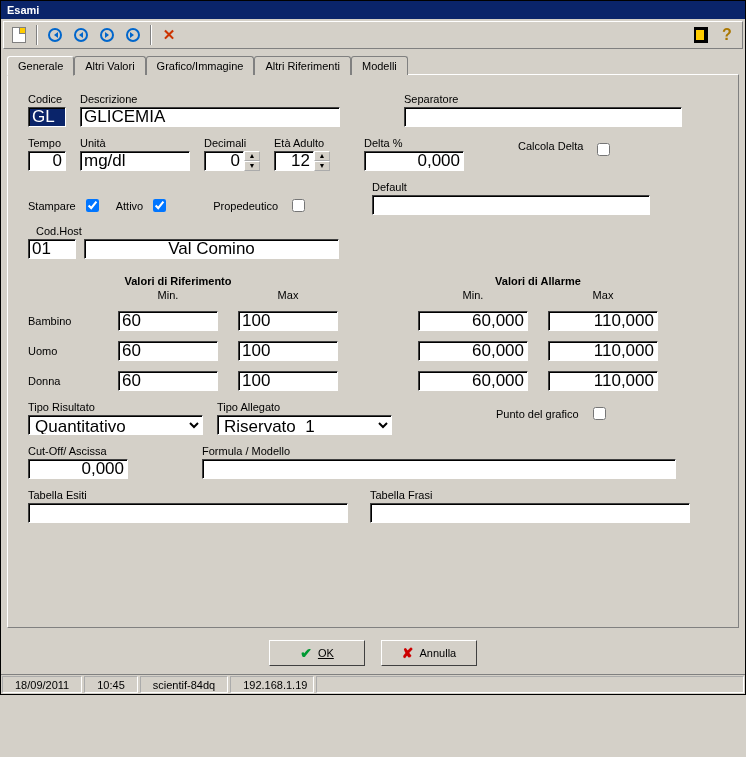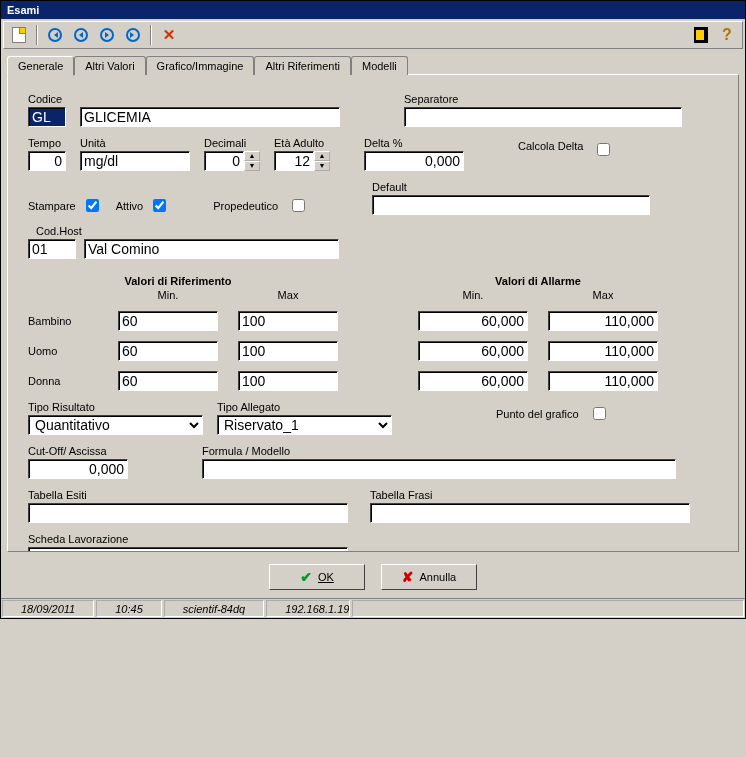--- a/index.html
+++ b/index.html
@@ -5,21 +5,21 @@
 * { box-sizing: border-box; }
 body {
   margin: 0;
   font-family: Tahoma, Arial, sans-serif;
   font-size: 11px;
   background: #d4d0c8;
   color: #000;
 }
 .window {
   width: 746px;
-  height: 619px;
+  height: 695px;
   display: flex;
   flex-direction: column;
   background: #d4d0c8;
   border: 1px solid #000;
 }
 .titlebar {
   background: #0a246a;
   color: #fff;
   font-weight: bold;
   padding: 2px 6px;
@@ -101,21 +101,21 @@
   background:#fff;
   border:1px solid #808080;
   border-top-color:#404040;
   border-left-color:#404040;
   border-right-color:#fff;
   border-bottom-color:#fff;
   box-shadow: inset 1px 1px 0 #000;
   height:20px;
   padding:2px 3px;
 }
-input.sunken, select.sunken { font-family:inherit; font-size:14px; }
+input.sunken, select.sunken { font-family:inherit; font-size:17px; }
 .hl { background:#0a246a; color:#fff; }
 .spin { display:flex; }
 .spin .btns { display:flex; flex-direction:column; }
 .spin .btns button { width:16px; height:10px; padding:0; font-size:7px; line-height:6px; border:1px outset #fff; background:#d4d0c8; cursor:pointer;}
 .chk { width:13px; height:13px; }
 .rgt { text-align:right; }
 .section-hdr { text-align:center; margin:6px 0 2px; }
 .refgrid { display:grid; grid-template-columns: 70px 100px 100px 40px 110px 110px; gap:10px 20px; align-items:center; margin-bottom:10px;}
 .refgrid .h { text-align:center; }
 .buttons { display:flex; justify-content:center; gap:16px; padding:8px; }
@@ -128,21 +128,21 @@
   cursor:pointer;
   font-family:inherit; font-size:11px;
 }
 .btn .u { text-decoration:underline; }
 .check-green { color:#009933; font-size:14px; font-weight:bold; }
 .x-red { color:#cc0000; font-size:14px; font-weight:bold; }
 .statusbar {
   display:flex; height:20px; border-top:1px solid #808080;
 }
 .statusbar .cell {
-  border:1px inset #fff; padding:2px 18px; margin:1px; white-space:nowrap;font-style:italic;
+  border:1px inset #fff; padding:2px 12px; margin:1px; white-space:nowrap;
 }
 select.sunken { padding:0 2px; height:20px; }
 </style>
 </head>
 <body>
 
 <div class="window">
 
   <div class="titlebar">
     <span>Esami</span>
@@ -203,20 +203,21 @@
   </div>
 
   <div class="tabpanel">
 
     <div class="row">
       <div class="col">
         <span class="lbl">Codice</span>
         <input class="sunken hl" style="width: 38px;" value="GL">
       </div>
       <div class="col">
+        <span class="lbl">Descrizione</span>
         <input class="sunken" style="width: 260px;" value="GLICEMIA">
       </div>
       <div class="col" style="margin-left:50px">
         <span class="lbl">Separatore</span>
         <input class="sunken" style="width: 278px;" value="">
       </div>
     </div>
 
     <div class="row">
       <div class="col">
@@ -274,21 +275,21 @@
         <span class="lbl">Default</span>
         <input class="sunken" style="width: 278px;" value="">
       </div>
     </div>
 
     <div class="row">
       <div class="col">
         <span class="lbl" style="margin-left:8px">Cod.Host</span>
         <div style="display:flex;gap:8px">
           <input class="sunken" style="width: 48px;" value="01">
-          <input class="sunken" style="width: 255px;" value="Val Comino">
+          <input class="sunken" style="width: 255px; text-align: center;" value="Val Comino">
         </div>
       </div>
     </div>
 
     <div style="display:flex;gap:80px;margin-top:6px;font-weight:bold;">
       <div style="flex:0 0 300px;text-align:center" class="section-hdr">Valori di Riferimento</div>
       <div style="flex:0 0 260px;text-align:center" class="section-hdr">Valori di Allarme</div>
     </div>
 
     <div class="refgrid">
@@ -355,26 +356,20 @@
       <div class="col">
         <span class="lbl">Tabella Esiti</span>
         <input class="sunken" style="width: 320px;" value="">
       </div>
       <div class="col" style="margin-left:8px">
         <span class="lbl">Tabella Frasi</span>
         <input class="sunken" style="width: 320px;" value="">
       </div>
     </div>
 
-    <div class="row">
-      <div class="col">
-        <span class="lbl">Scheda Lavorazione</span>
-        <input class="sunken" style="width: 320px;" value="">
-      </div>
-    </div>
 
   </div>
 
   <div class="buttons">
     <button class="btn">
       <span class="check-green">✔</span>
       <span><span class="u">OK</span></span>
     </button>
     <button class="btn">
       <span class="x-red">✘</span>

